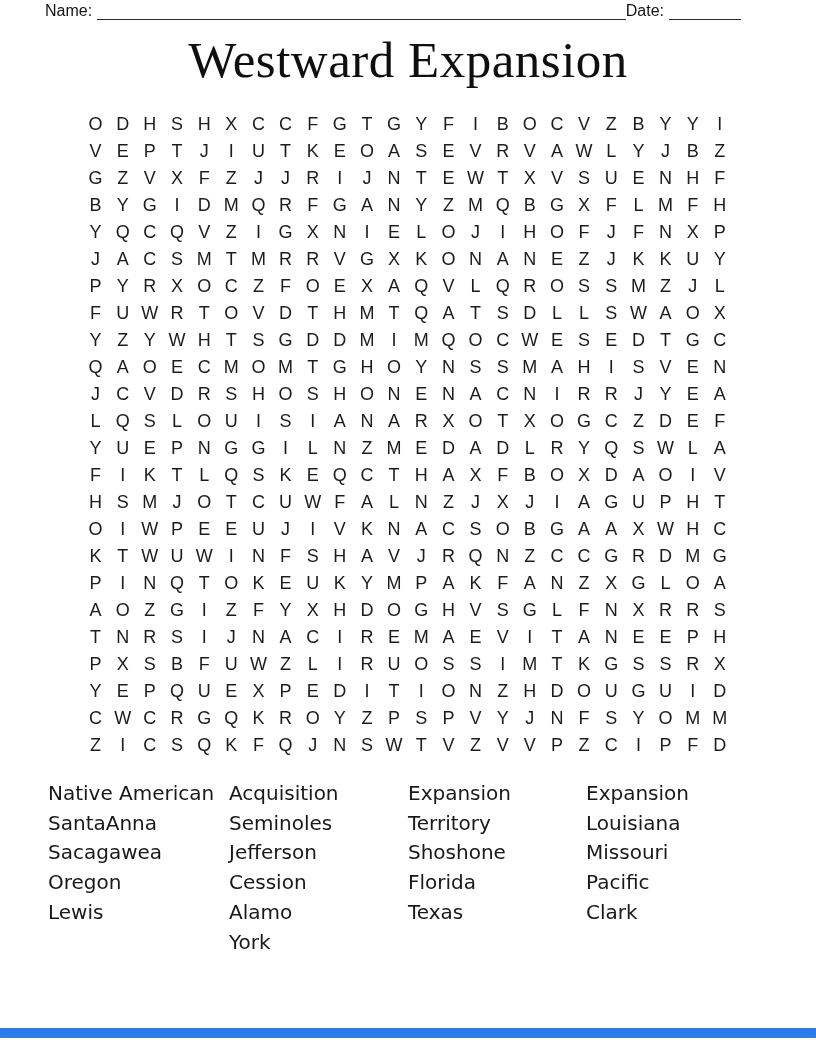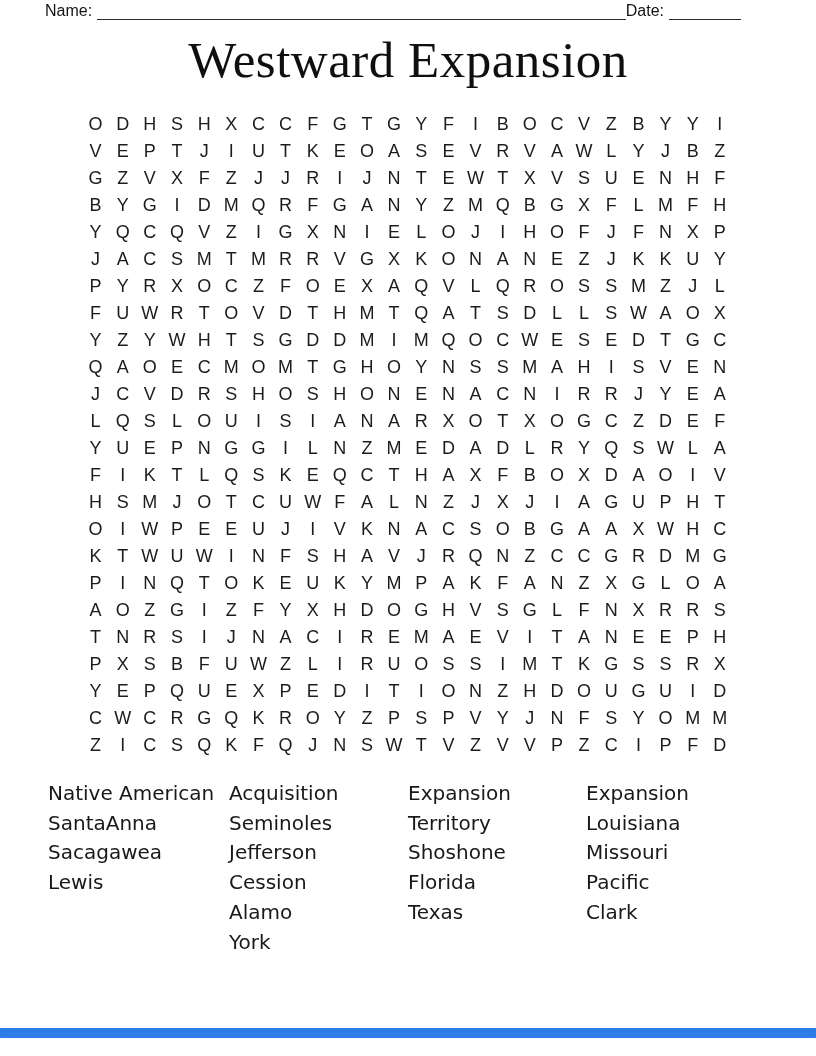--- a/index.html
+++ b/index.html
@@ -677,20 +677,21 @@
       <span class="cell">P</span>
       <span class="cell">F</span>
       <span class="cell">D</span>
     </div>
 
   <div class="words" id="words">
       <div class="wcol wcol-0">
         <div class="word">Native American</div>
         <div class="word">SantaAnna</div>
         <div class="word">Sacagawea</div>
+        <div class="word">Oregon</div>
         <div class="word">Lewis</div>
       </div>
       <div class="wcol wcol-1">
         <div class="word">Acquisition</div>
         <div class="word">Seminoles</div>
         <div class="word">Jefferson</div>
         <div class="word">Cession</div>
         <div class="word">Alamo</div>
         <div class="word">York</div>
       </div>

